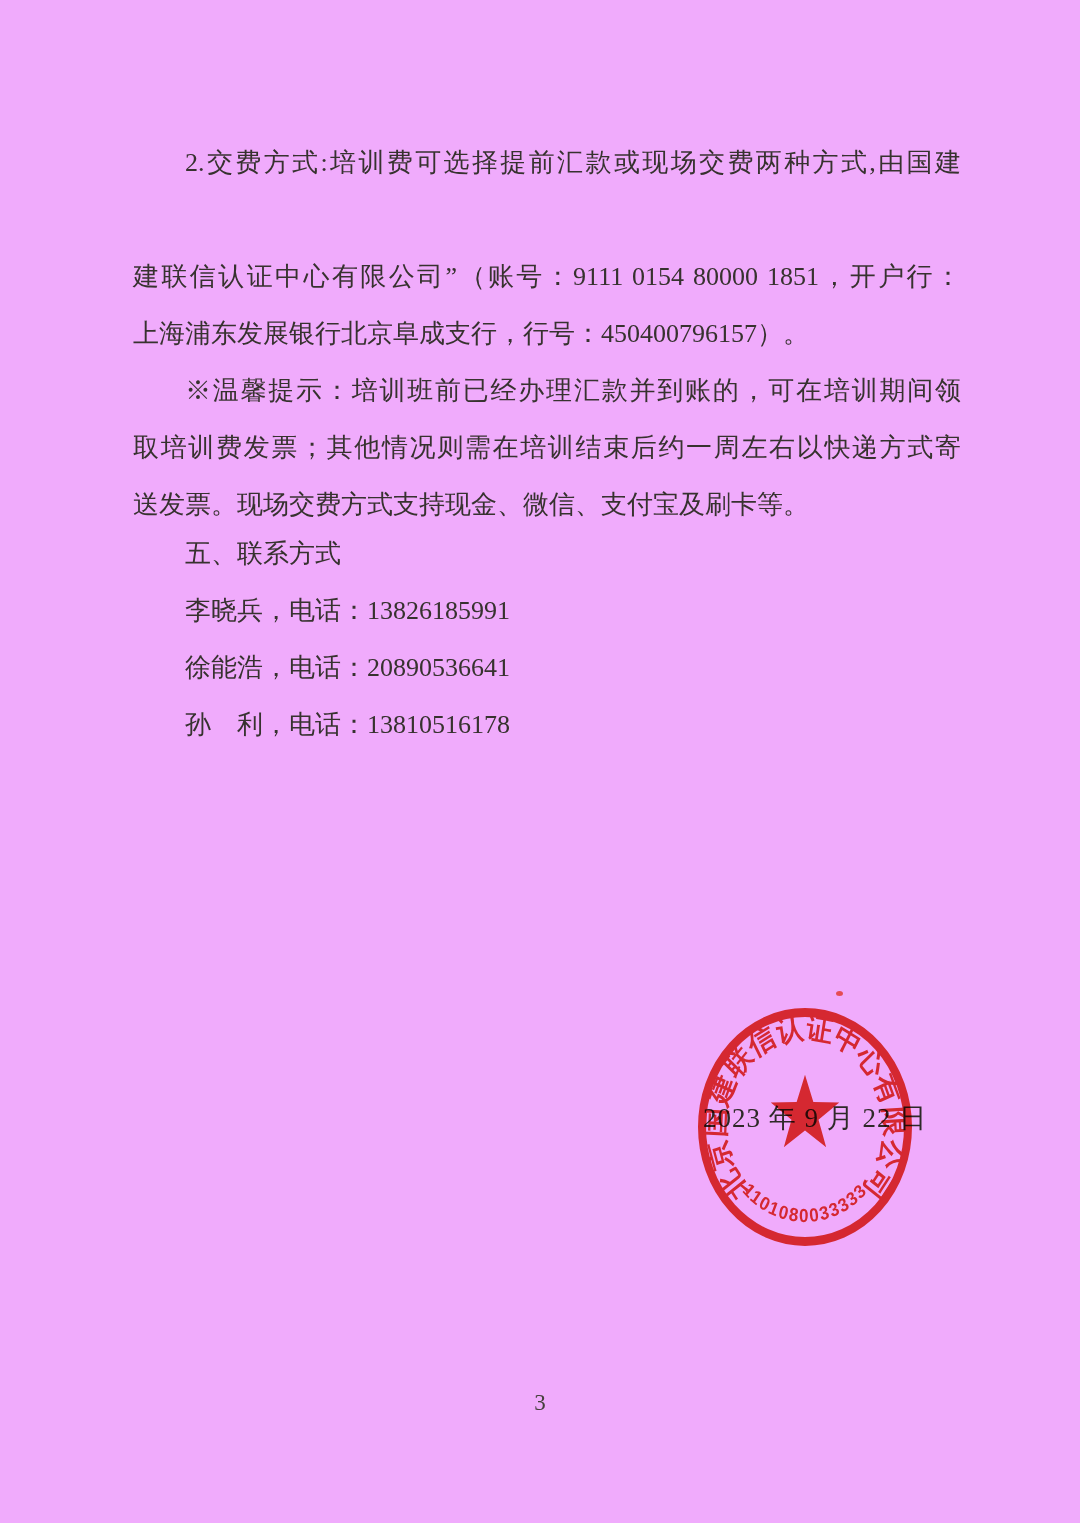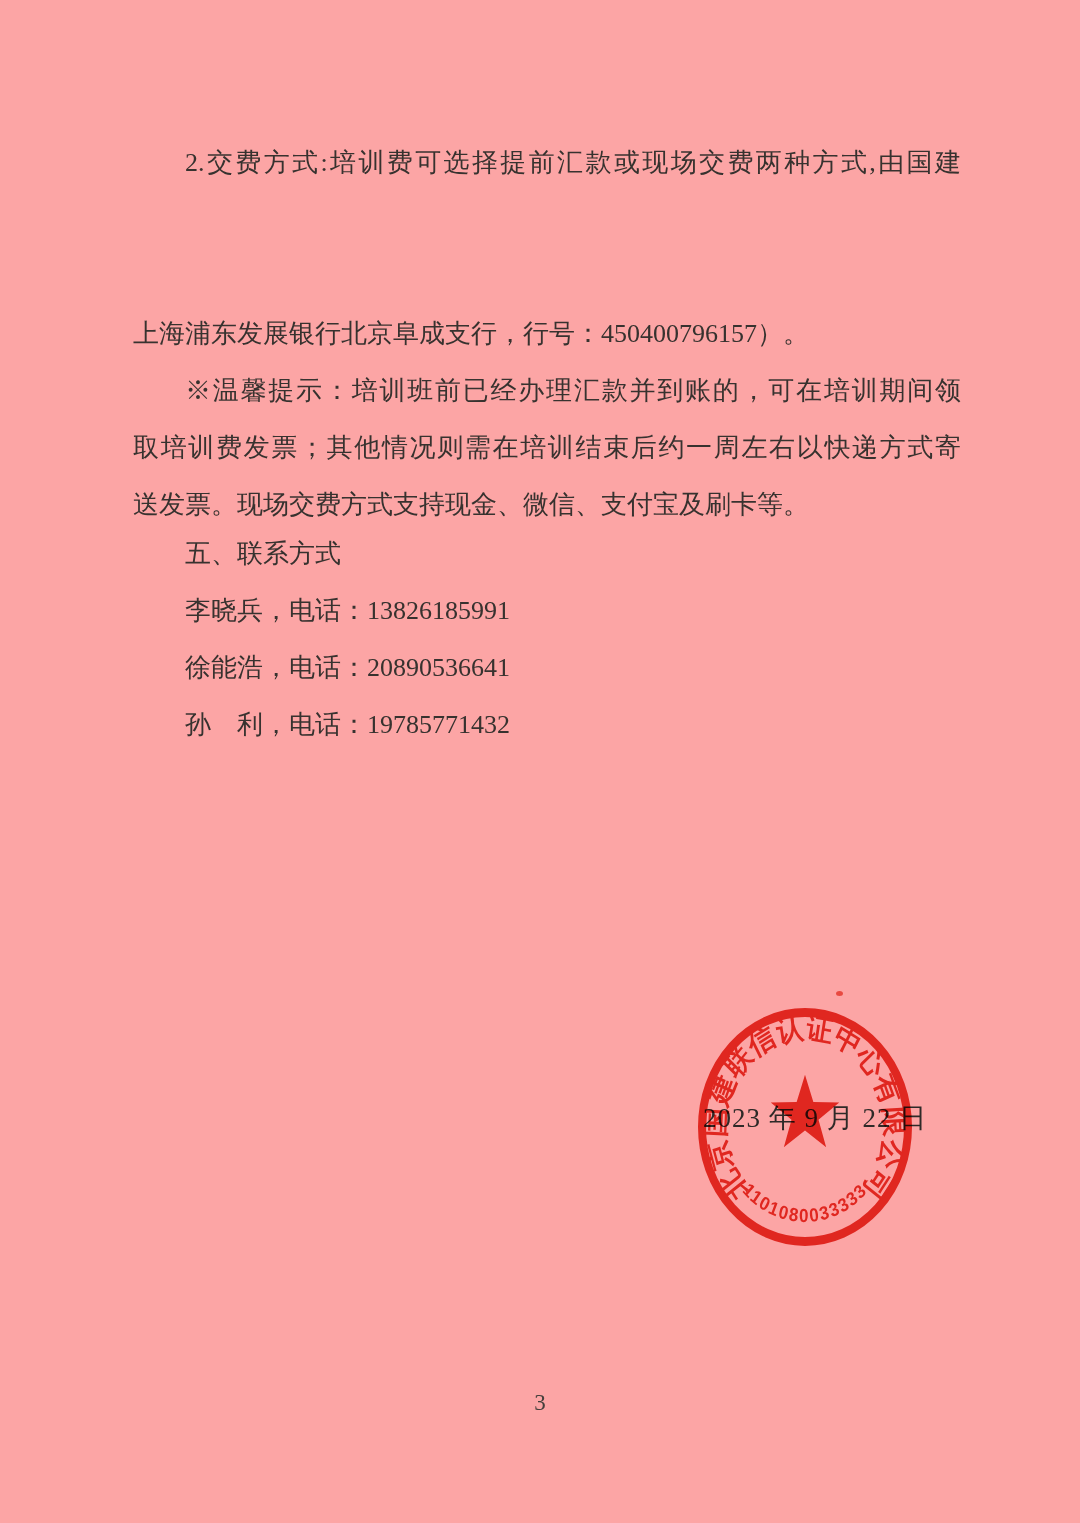--- a/index.html
+++ b/index.html
@@ -1,19 +1,19 @@
 <!DOCTYPE html>
 <html><head>
 <meta charset="utf-8">
 <style>
   html,body{margin:0;padding:0;background:#ffffff;}
   .page{
     position:relative;
     width:1080px;height:1523px;
-    background:#fca5a5;
+    background:#f0abfc;
     font-family:"Liberation Serif","DejaVu Serif",serif;
     color:#37322f;
     overflow:hidden;
   }
   .bline{
     position:absolute;
     left:133px;
     width:828px;
     height:57px;
     line-height:57px;
@@ -62,30 +62,31 @@
     opacity:.8;
     z-index:2;
   }
 </style>
 </head>
 <body>
 
 <div class="page">
 
   <div class="bline stretch indent" style="top:134px">2.交费方式:培训费可选择提前汇款或现场交费两种方式,由国建</div>
+  <div class="bline stretch" style="top:248px">建联信认证中心有限公司”（账号：9111 0154 80000 1851，开户行：</div>
   <div class="bline" style="top:305px">上海浦东发展银行北京阜成支行，行号：450400796157）。</div>
 
   <div class="bline stretch" style="top:419px">取培训费发票；其他情况则需在培训结束后约一周左右以快递方式寄</div>
   <div class="bline stretch indent" style="top:362px">※温馨提示：培训班前已经办理汇款并到账的，可在培训期间领</div>
   <div class="bline indent" style="top:525px">五、联系方式</div>
 
   <div class="bline" style="top:476px">送发票。现场交费方式支持现金、微信、支付宝及刷卡等。</div>
   <div class="bline indent" style="top:582px">李晓兵，电话：13826185991</div>
   <div class="bline indent" style="top:639px">徐能浩，电话：20890536641</div>
-  <div class="bline indent" style="top:696px">孙　利，电话：19785771432</div>
+  <div class="bline indent" style="top:696px">孙　利，电话：13810516178</div>
 
 
   <div class="seal-date">2023 年 9 月 22 日</div>
 
   <div class="ink-speck"></div>
 
   <svg class="stamp" width="216" height="240" viewBox="-108 -108 216 216" preserveAspectRatio="none">
     <defs>
       <path id="sealTextArc" d="M -40 69.3 A 80 80 0 1 1 40 69.3" fill="none"></path>
       <path id="sealNumArc" d="M -63 58 A 86 86 0 0 0 63 58" fill="none"></path>

